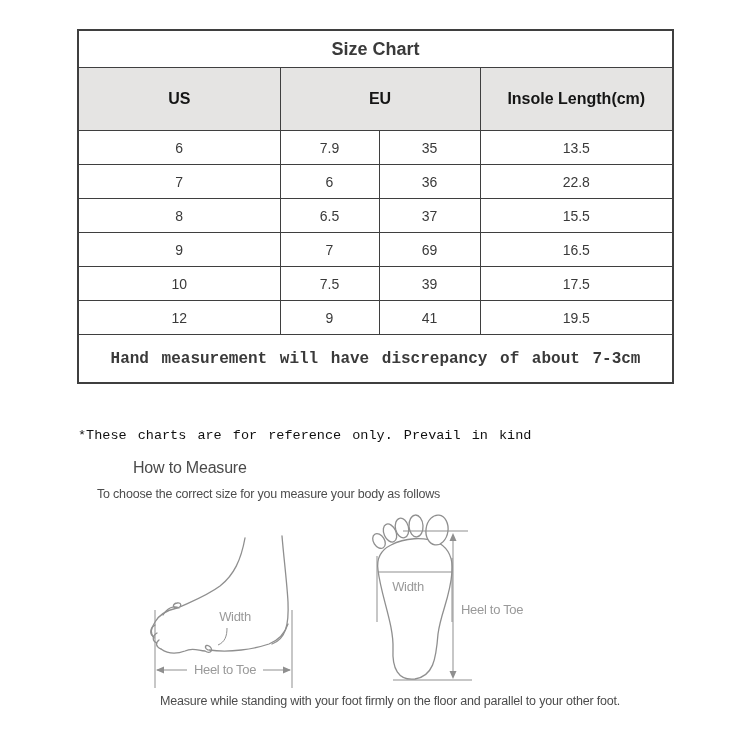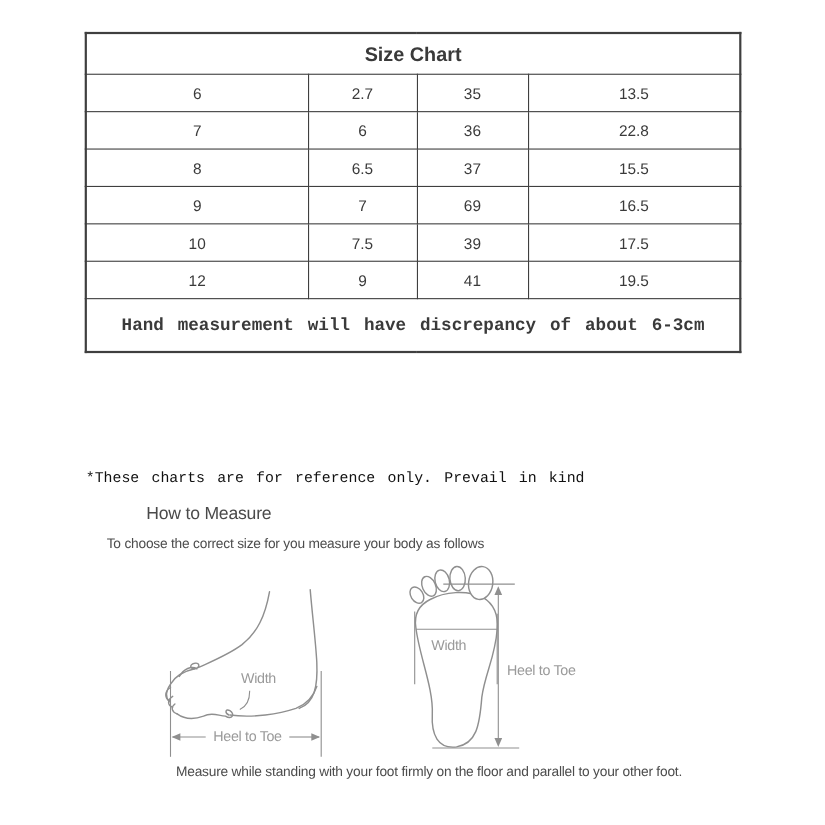--- a/index.html
+++ b/index.html
@@ -64,23 +64,28 @@
     <colgroup>
       <col style="width:202px">
         <col style="width:99px">
         <col style="width:101px">
         <col style="width:193px">
     </colgroup>
     <tbody>
       <tr>
         <td class="title-cell" colspan="4">Size Chart</td>
       </tr>
+      <tr class="head-row">
+        <th>US</th>
+        <th colspan="2">EU</th>
+        <th>Insole Length(cm)</th>
+      </tr>
       <tr class="data-row">
         <td>6</td>
-        <td>2.7</td>
+        <td>7.9</td>
         <td>35</td>
         <td>13.5</td>
       </tr>
       <tr class="data-row">
         <td>7</td>
         <td>6</td>
         <td>36</td>
         <td>22.8</td>
       </tr>
       <tr class="data-row">
@@ -101,21 +106,21 @@
         <td>39</td>
         <td>17.5</td>
       </tr>
       <tr class="data-row">
         <td>12</td>
         <td>9</td>
         <td>41</td>
         <td>19.5</td>
       </tr>
       <tr>
-        <td class="footnote-cell" colspan="4">Hand measurement will have discrepancy of about 6-3cm</td>
+        <td class="footnote-cell" colspan="4">Hand measurement will have discrepancy of about 7-3cm</td>
       </tr>
     </tbody>
   </table>
 
   <div class="ref-note">*These charts are for reference only. Prevail in kind</div>
 
   <div class="htm-heading">How to Measure</div>
   <div class="htm-sub">To choose the correct size for you measure your body as follows</div>
 
   <svg class="diagram-svg" viewBox="0 0 500 200">

